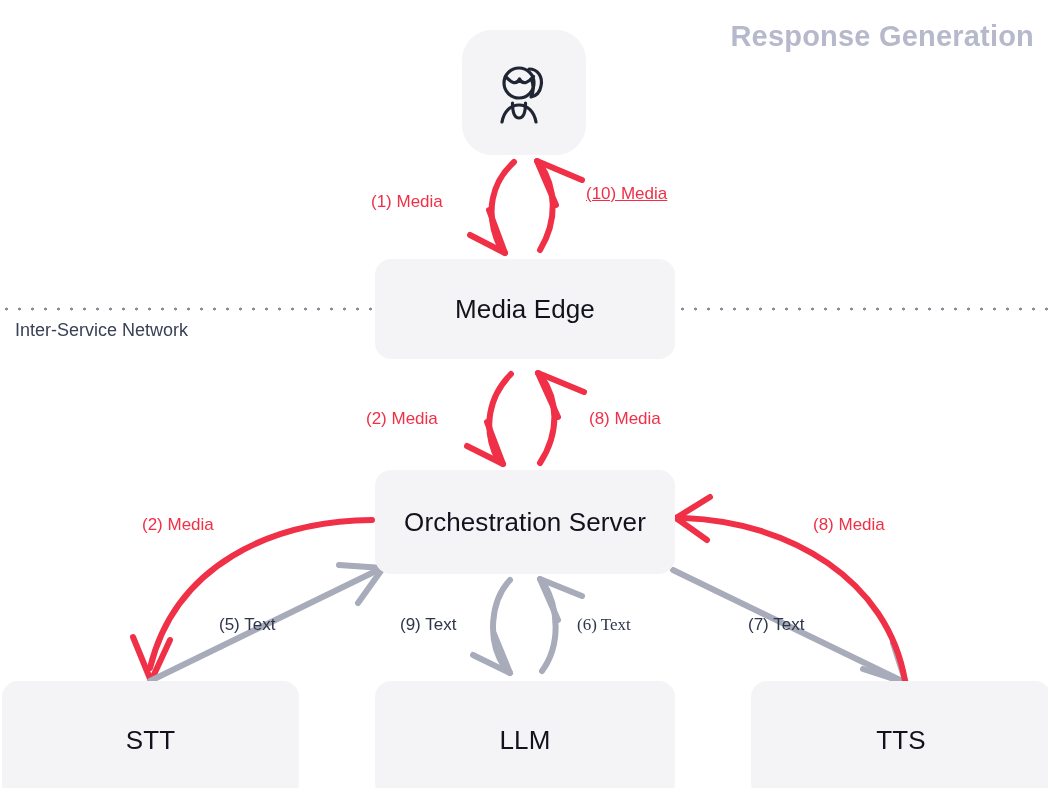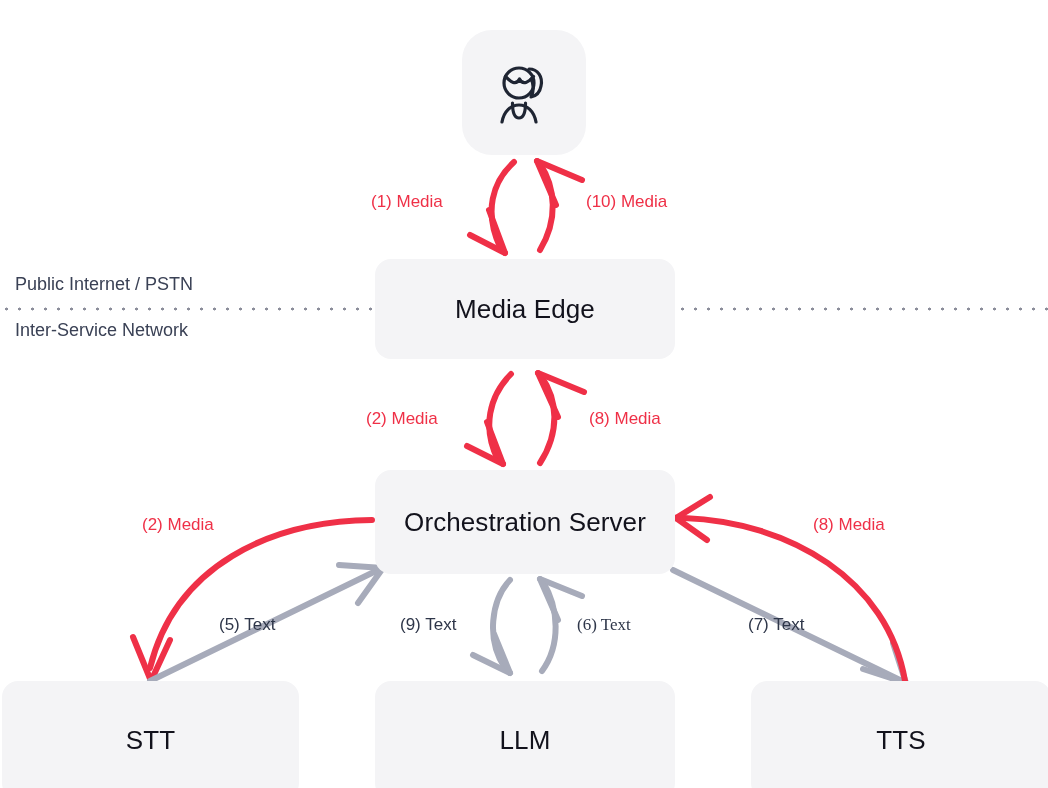--- a/index.html
+++ b/index.html
@@ -113,21 +113,21 @@
   .edge-label {
     position: absolute;
     font-size: 17px;
     white-space: nowrap;
     line-height: 1;
   }
   .edge-label.media { color: #ef3047; }
   .edge-label.text  { color: #2e3649; }
 
   #lbl-1  { left: 371px; top: 193px; }
-  #lbl-10 { left: 586px; top: 193px; }
+  #lbl-10 { left: 586px; top: 185px; text-decoration: underline; }
   #lbl-2  { left: 366px; top: 410px; }
   #lbl-8m { left: 589px; top: 410px; }
   #lbl-3  { left: 142px; top: 516px; }
   #lbl-8r { left: 813px; top: 516px; }
   #lbl-4  { left: 219px; top: 616px; }
   #lbl-5  { left: 400px; top: 616px; }
   #lbl-6  { left: 577px; top: 616px; font-family: Liberation Serif, serif; }
   #lbl-7  { left: 748px; top: 616px; }
 </style>
 </head>
@@ -191,23 +191,23 @@
       <path d="M 893 643 L 906 683" fill="none" stroke="#a7abba" stroke-width="6" stroke-linecap="round"></path>
     </g>
 
     <g>
       <path d="M 905 681 C 888 580, 790 522, 684 518" fill="none" stroke="#ef3047" stroke-width="6" stroke-linecap="round"></path>
       <path d="M 710 497 L 676 518" fill="none" stroke="#ef3047" stroke-width="6" stroke-linecap="round"></path>
       <path d="M 707 540 L 676 518" fill="none" stroke="#ef3047" stroke-width="6" stroke-linecap="round"></path>
     </g>
   </svg>
 
+  <div id="title">Response Generation</div>
 
   <div id="divider"></div>
-  <div id="boundary-above" class="boundary-label">Public Internet / PSTN</div>
   <div id="boundary-below" class="boundary-label">Inter-Service Network</div>
 
   <div id="node-avatar" class="node">
     <svg width="74" height="74" viewBox="0 0 74 74">
       <g fill="none" stroke="#1f2533" stroke-width="3.2" stroke-linecap="round" stroke-linejoin="round">
         <circle cx="32" cy="27" r="15"></circle>
         <path d="M 18.5 20.5 C 24 26, 29 30, 32.5 23 C 36 30, 41.5 26, 46.5 20.5"></path>
         <path d="M 42 13 C 51 13, 56 21, 54 30 C 53 36, 49 40, 44 41 C 47 36, 47 28, 44 23"></path>
         <path d="M 15 66 C 17 55, 24 49, 32 49 C 40 49, 47 55, 49 66"></path>
         <path d="M 25.5 47 C 25.5 56, 27 62, 32 62 C 37 62, 38.5 56, 38.5 47"></path>

